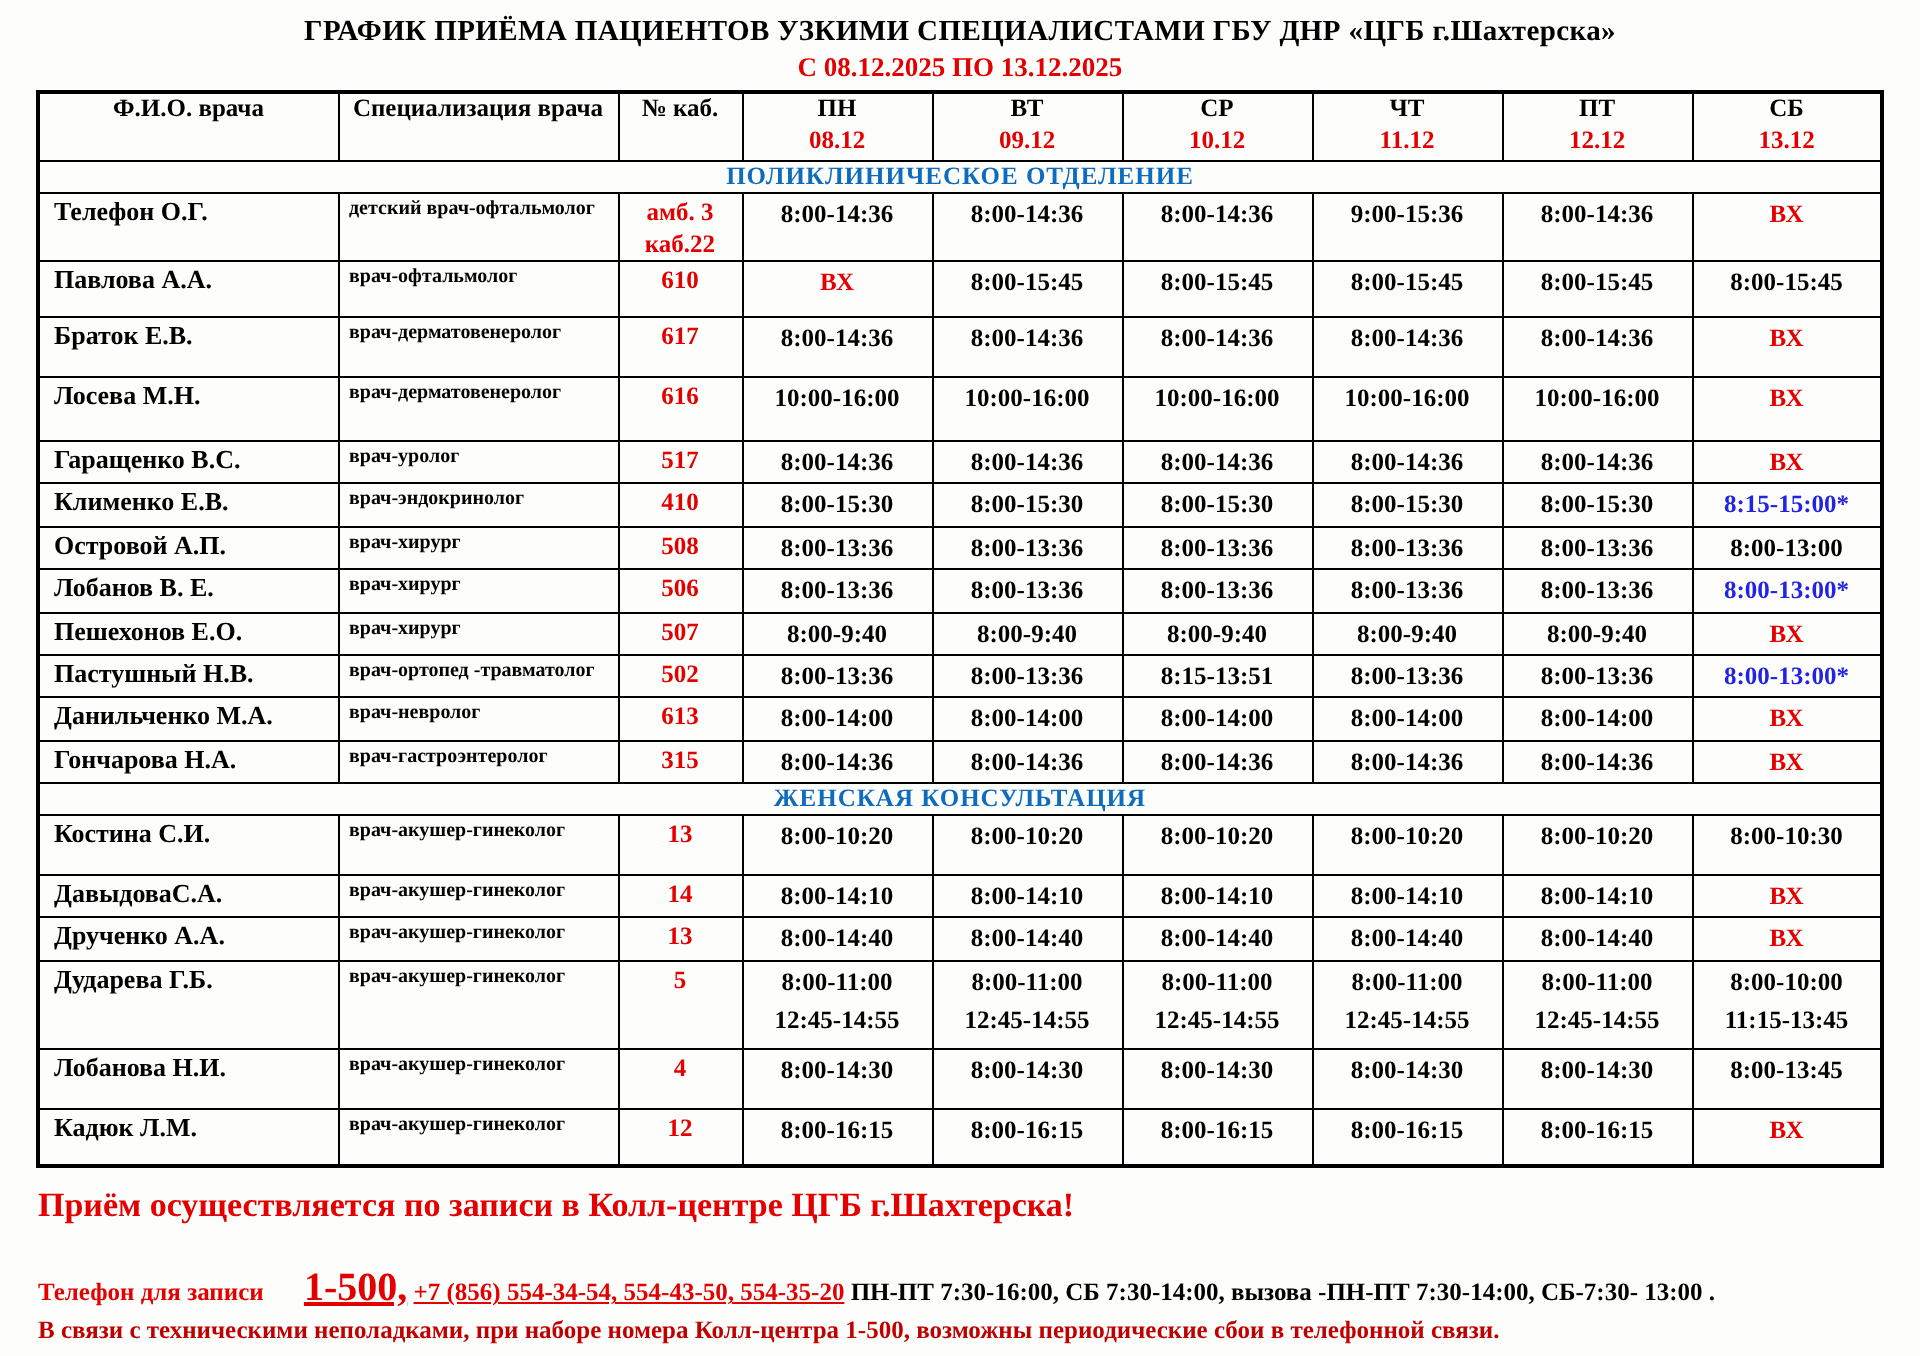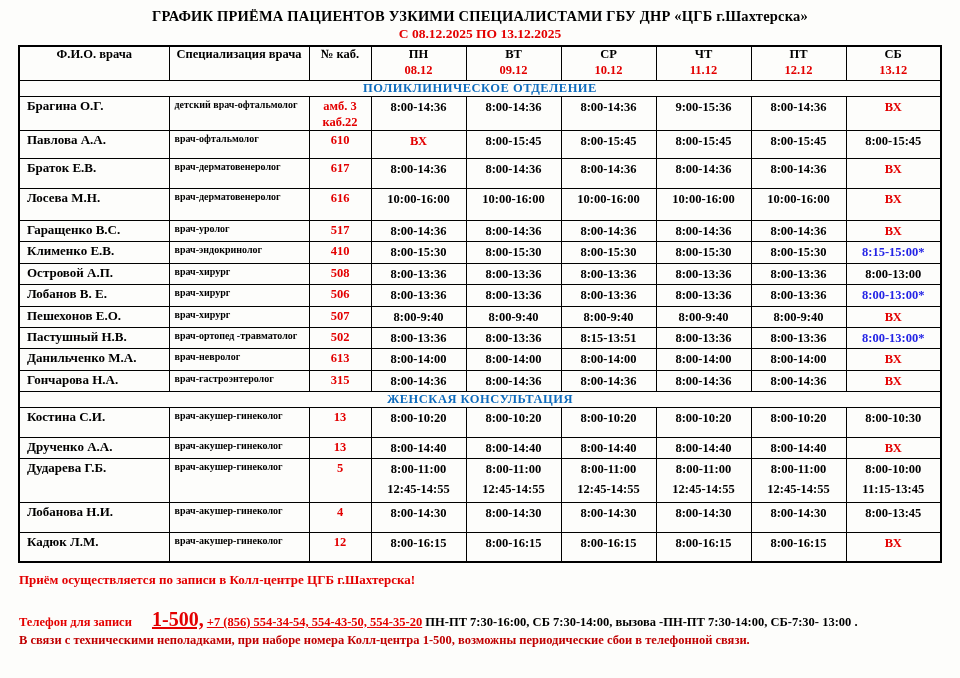--- a/index.html
+++ b/index.html
@@ -77,21 +77,21 @@
     font-size: 12.5px;
     text-align: center;
     padding-top: 1px;
     line-height: 1.55;
   }
   td.cell.r { color: #e30000; }
   td.cell.b { color: #2323e6; }
   .notes { padding-left: 1px; }
   .note-booking {
     color: #e30000;
-    font-size: 13px;
+    font-size: 17px;
     margin-top: 9px;
   }
   .note-phone {
     font-size: 12.5px;
     margin-top: 20px;
     white-space: nowrap;
   }
   .note-phone .lbl { color: #e30000; }
   .note-phone .big {
     color: #e30000;
@@ -140,21 +140,21 @@
           <th class="h-cell"><span>ЧТ</span><br><span class="date">11.12</span></th>
           <th class="h-cell"><span>ПТ</span><br><span class="date">12.12</span></th>
           <th class="h-cell"><span>СБ</span><br><span class="date">13.12</span></th>
         </tr>
     </thead>
     <tbody>
         <tr>
           <td colspan="9" class="section">ПОЛИКЛИНИЧЕСКОЕ ОТДЕЛЕНИЕ</td>
         </tr>
         <tr style="height: 33px;">
-          <td class="fio">Брагина О.Г.</td>
+          <td class="fio">Телефон О.Г.</td>
           <td class="spec">детский врач-офтальмолог</td>
           <td class="cab">амб. 3<br>каб.22</td>
           <td class="cell k">8:00-14:36</td>
           <td class="cell k">8:00-14:36</td>
           <td class="cell k">8:00-14:36</td>
           <td class="cell k">9:00-15:36</td>
           <td class="cell k">8:00-14:36</td>
           <td class="cell r">ВХ</td>
         </tr>
         <tr style="height: 28px;">
@@ -284,20 +284,31 @@
         <tr style="height: 30px;">
           <td class="fio">Костина С.И.</td>
           <td class="spec">врач-акушер-гинеколог</td>
           <td class="cab">13</td>
           <td class="cell k">8:00-10:20</td>
           <td class="cell k">8:00-10:20</td>
           <td class="cell k">8:00-10:20</td>
           <td class="cell k">8:00-10:20</td>
           <td class="cell k">8:00-10:20</td>
           <td class="cell k">8:00-10:30</td>
+        </tr>
+        <tr style="height: 19px;">
+          <td class="fio">ДавыдоваС.А.</td>
+          <td class="spec">врач-акушер-гинеколог</td>
+          <td class="cab">14</td>
+          <td class="cell k">8:00-14:10</td>
+          <td class="cell k">8:00-14:10</td>
+          <td class="cell k">8:00-14:10</td>
+          <td class="cell k">8:00-14:10</td>
+          <td class="cell k">8:00-14:10</td>
+          <td class="cell r">ВХ</td>
         </tr>
         <tr style="height: 17px;">
           <td class="fio">Друченко А.А.</td>
           <td class="spec">врач-акушер-гинеколог</td>
           <td class="cab">13</td>
           <td class="cell k">8:00-14:40</td>
           <td class="cell k">8:00-14:40</td>
           <td class="cell k">8:00-14:40</td>
           <td class="cell k">8:00-14:40</td>
           <td class="cell k">8:00-14:40</td>

